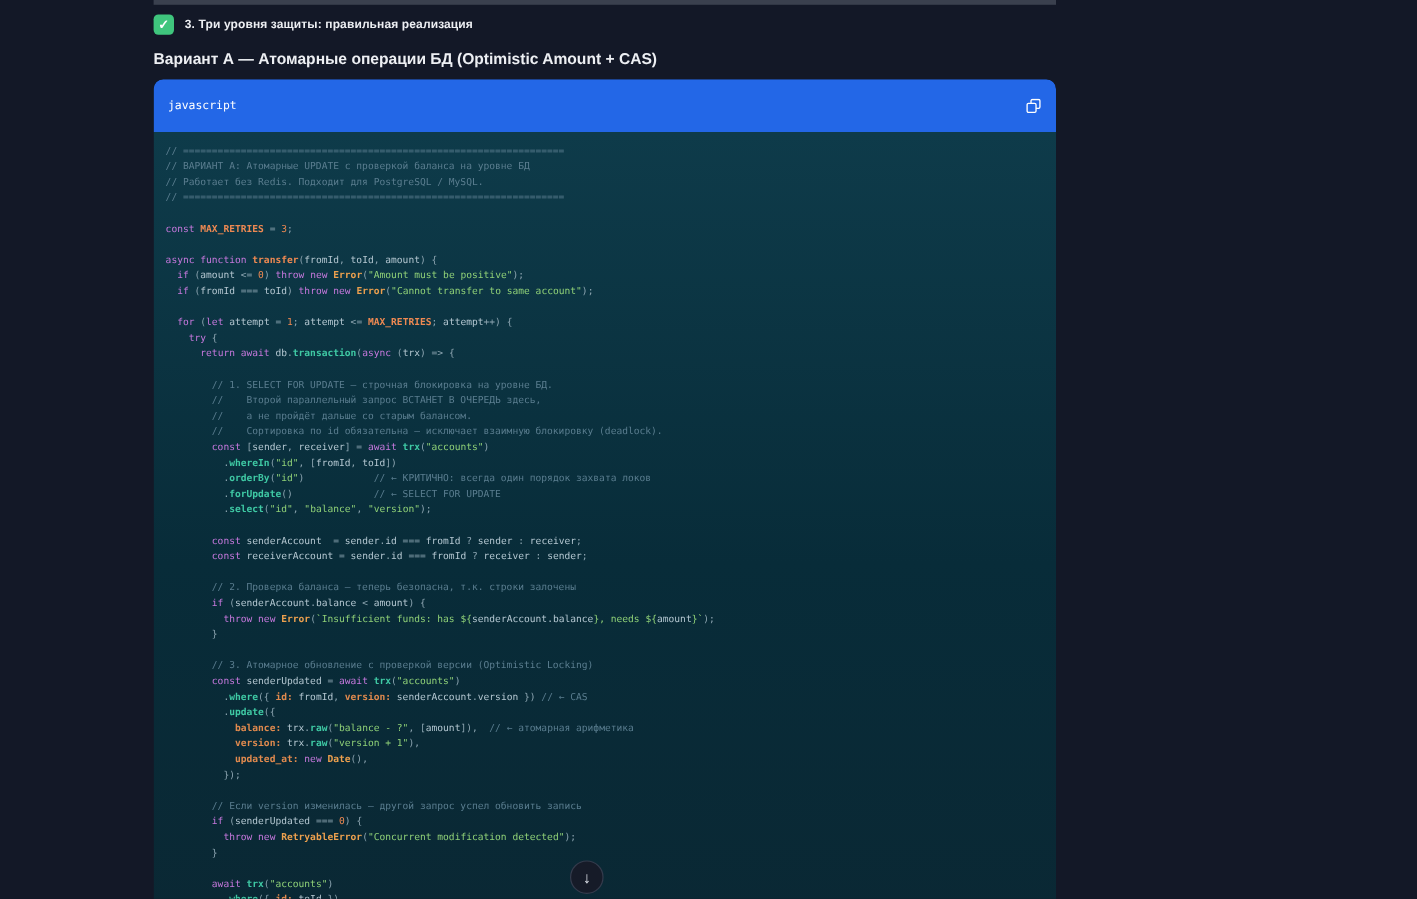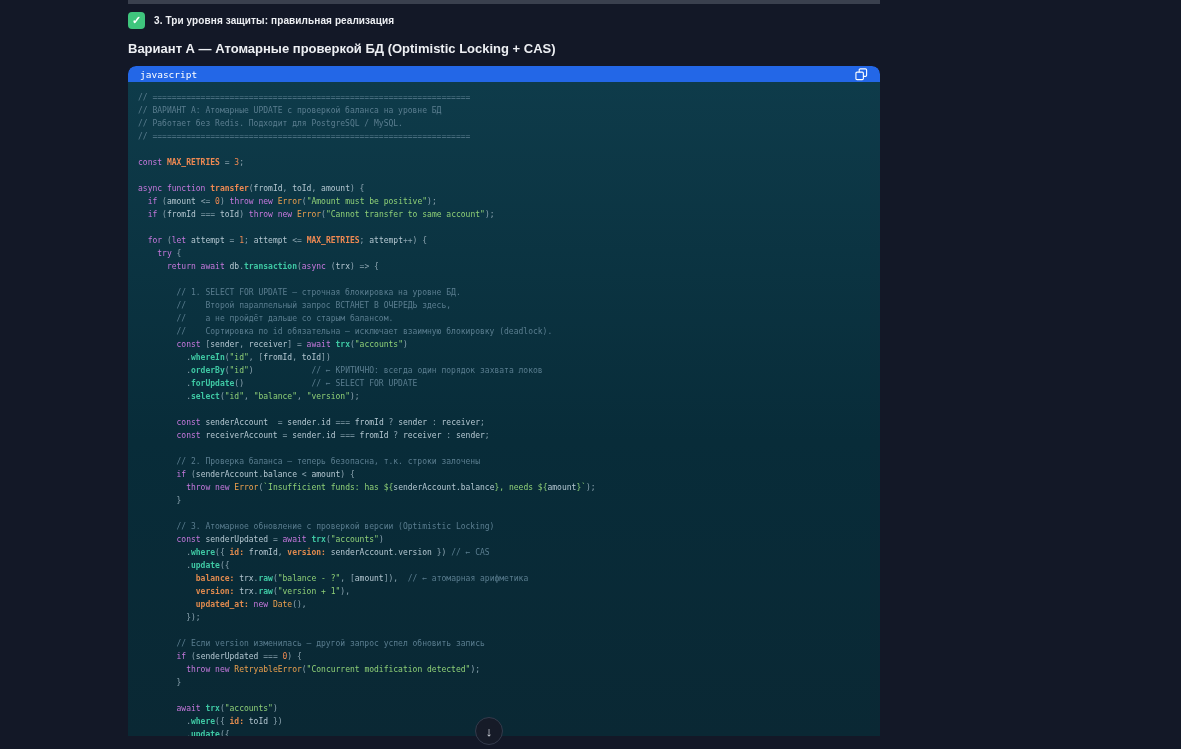--- a/index.html
+++ b/index.html
@@ -9,34 +9,34 @@
     font-family:"Liberation Sans",sans-serif;
   }
   .content{position:absolute;left:128px;top:0;width:752px;}
   .top-strip{height:4px;background:#3a404e;}
   .heading-row{display:flex;align-items:center;gap:9px;margin-top:7px;height:19px;}
   .check-icon{width:17px;height:17px;border-radius:4px;background:#3fc57d;color:#ffffff;
     display:flex;align-items:center;justify-content:center;font-size:11px;font-weight:bold;flex:none;}
   .h3{font-size:10px;font-weight:bold;color:#edeff3;letter-spacing:.1px;}
   .subheading{margin-top:11px;font-size:13px;font-weight:bold;color:#edeff3;}
   .code-card{margin-top:10px;border-radius:8px 8px 0 0;overflow:hidden;}
-  .code-header{height:16px;background:#2367e7;display:flex;align-items:center;
+  .code-header{height:44px;background:#2367e7;display:flex;align-items:center;
     justify-content:space-between;padding:0 12px;border-radius:8px 8px 0 0;}
   .lang-label{font-family:"DejaVu Sans Mono",monospace;font-size:9.5px;color:#ffffff;}
   .copy-btn{background:none;border:none;padding:0;cursor:pointer;display:flex;align-items:center;}
   .code-body{
     background:linear-gradient(180deg,#0e3b4a 0%,#082c39 55%,#0a2834 100%);
     padding:9px 10px 0 10px;height:645px;overflow:hidden;
   }
   pre{margin:0;font-family:"DejaVu Sans Mono",monospace;font-size:8px;line-height:13px;}
   .cl{white-space:pre;height:13px;}
   .tk-c{color:#5a7d8f;}
   .tk-k{color:#c678dd;margin-top:32px;}
   .tk-t{color:#ee8952;font-weight:bold;}
-  .tk-y{color:#eca04e;font-weight:normal;}
+  .tk-y{color:#eca04e;font-weight:bold;}
   .tk-f{color:#3fc9a4;font-weight:bold;}
   .tk-s{color:#8fd077;}
   .tk-n{color:#ee8952;}
   .tk-a{color:#e08a4e;font-weight:bold;}
   .tk-v{color:#b4c7d1;}
   .tk-p{color:#8ca4b0;}
   .scroll-btn{position:absolute;left:475px;top:717px;width:28px;height:28px;border-radius:50%;
     background:#161b28;border:1.5px solid #343b4c;color:#dfe3ea;display:flex;align-items:center;
     justify-content:center;font-size:13px;cursor:pointer;box-sizing:border-box;}
 </style>
@@ -44,21 +44,21 @@
 <body>
 
 <div class="content">
   <div class="top-strip"></div>
 
   <div class="heading-row">
     <span class="check-icon">✓</span>
     <span class="h3">3. Три уровня защиты: правильная реализация</span>
   </div>
 
-  <div class="subheading">Вариант А — Атомарные проверкой БД (Optimistic Locking + CAS)</div>
+  <div class="subheading">Вариант А — Атомарные операции БД (Optimistic Amount + CAS)</div>
 
   <div class="code-card">
     <div class="code-header">
       <span class="lang-label">javascript</span>
       <button class="copy-btn" title="">
         <span style="display:flex;">
           <svg width="13" height="13" viewBox="0 0 14 14" fill="none">
             <rect x="4.5" y="1" width="8" height="8" rx="1.2" stroke="#ffffff" stroke-width="1.2"></rect>
             <rect x="1" y="4.5" width="8" height="8" rx="1.2" stroke="#ffffff" stroke-width="1.2" fill="#2367e7"></rect>
           </svg>

